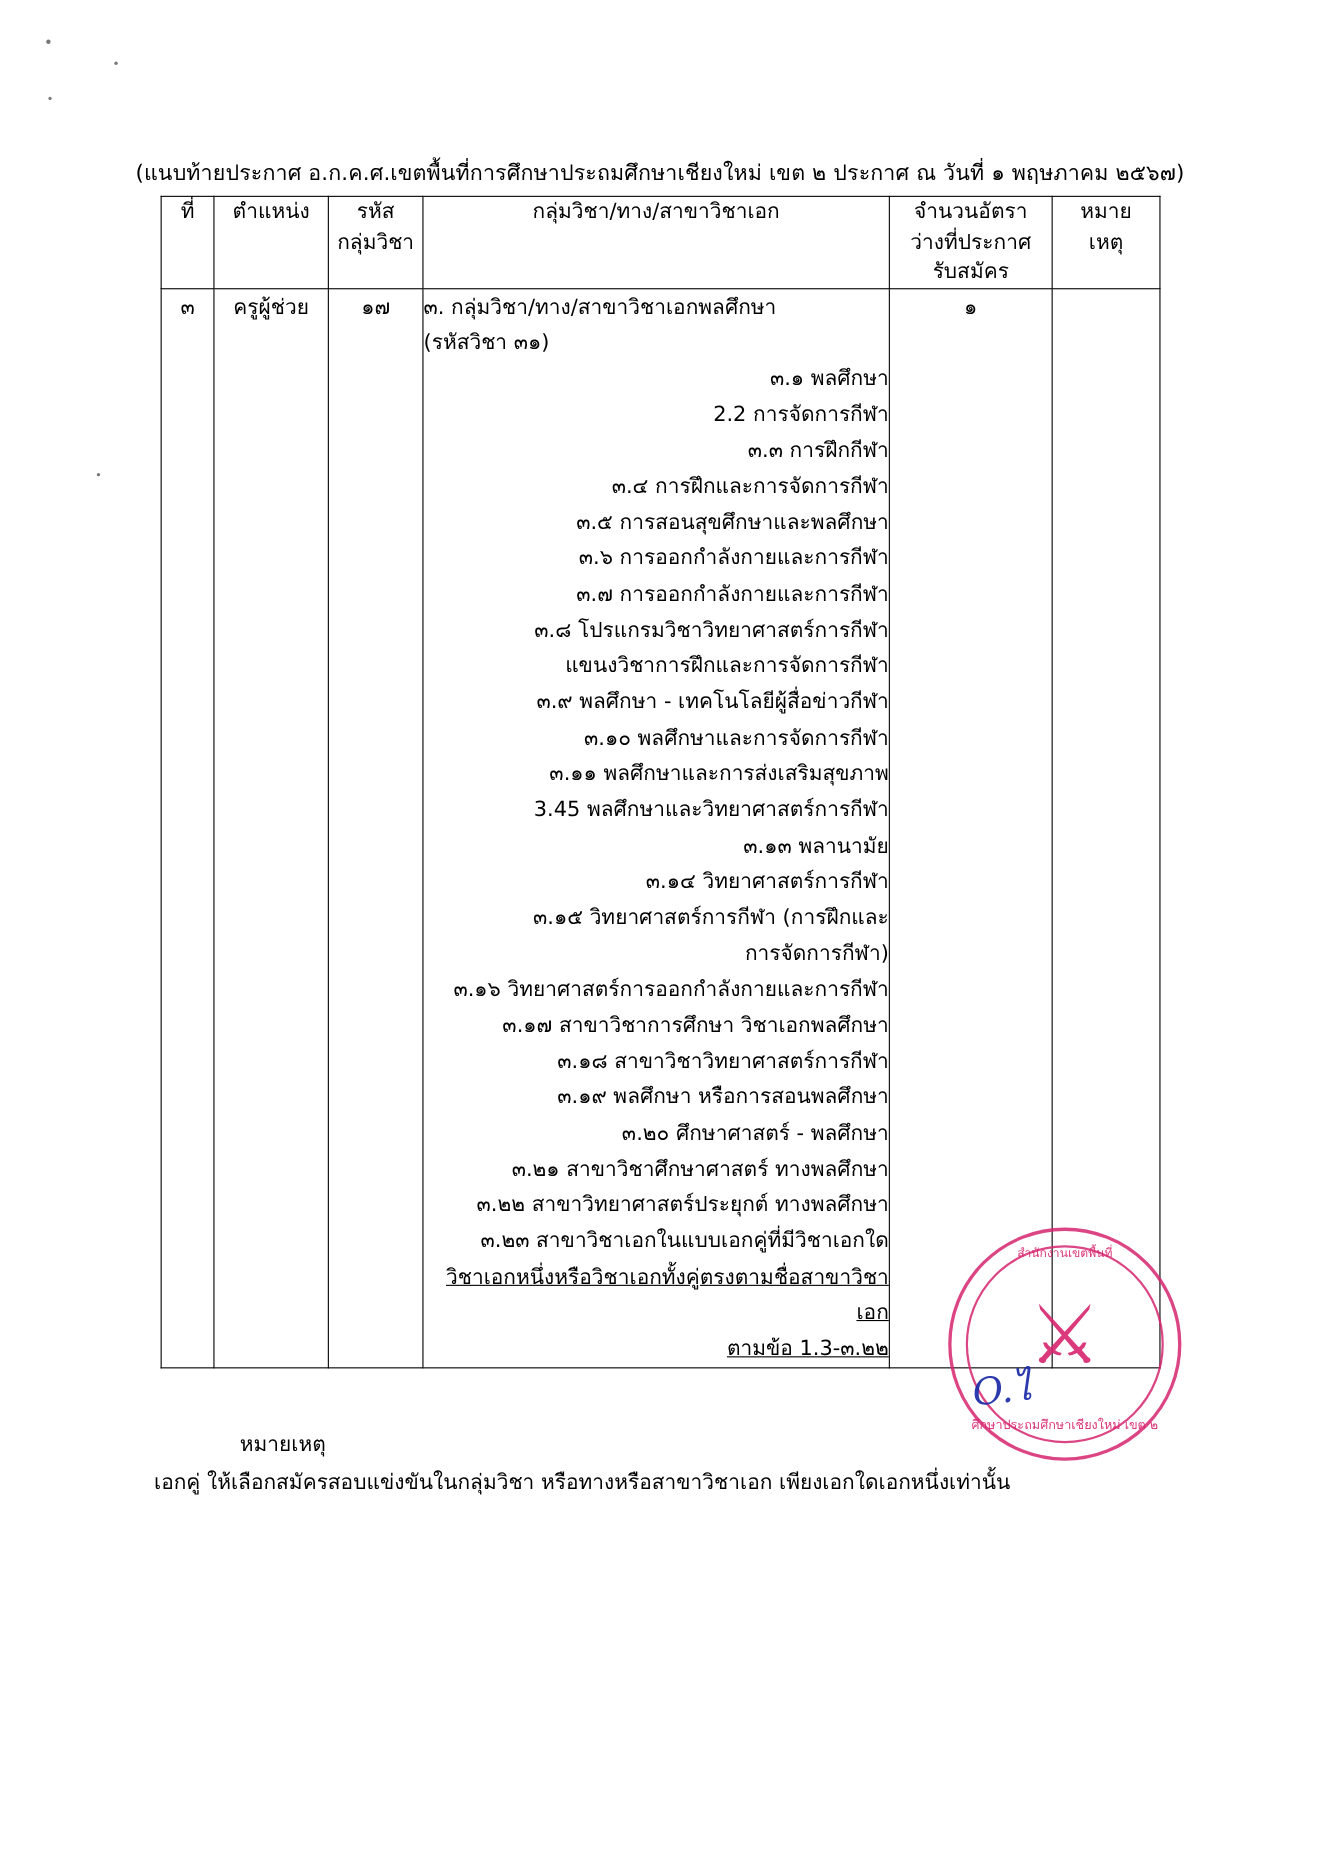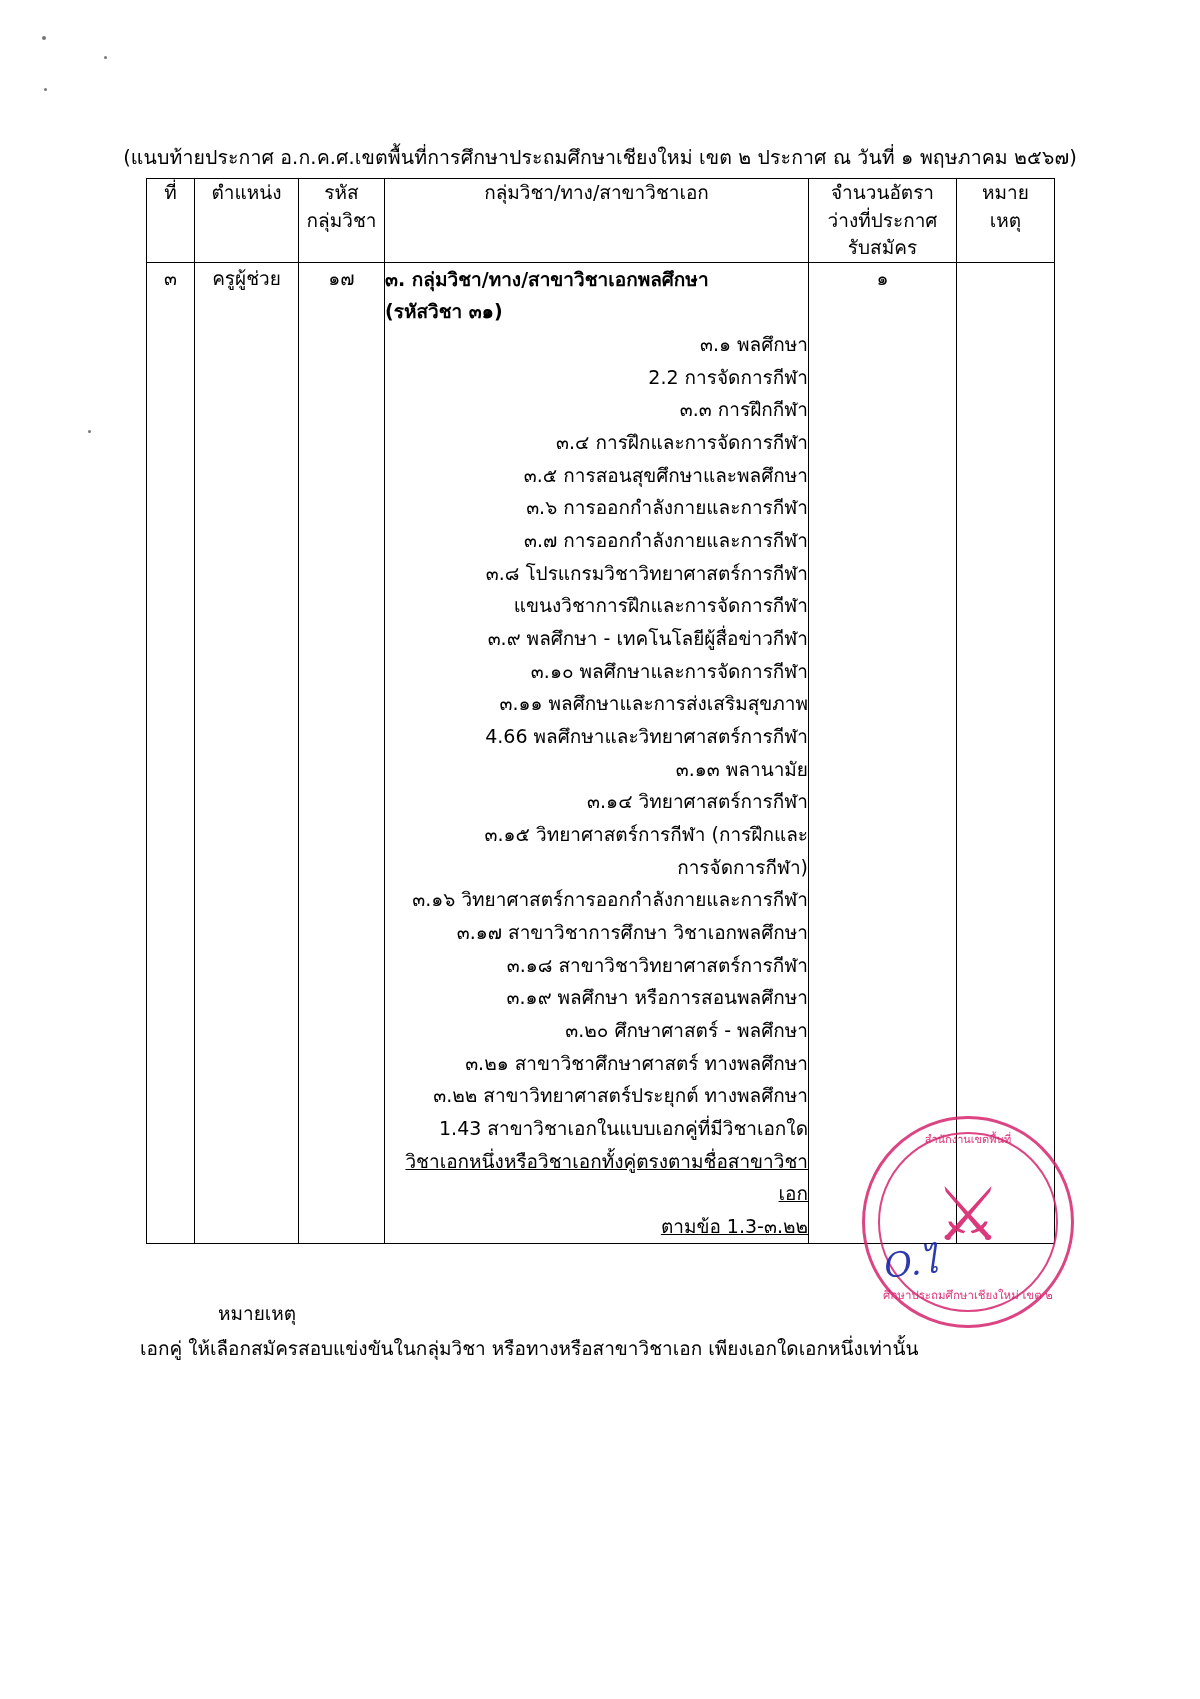--- a/index.html
+++ b/index.html
@@ -75,21 +75,21 @@
     text-align: center;
     font-size: 19px;
     padding-top: 16px;
   }
   .cell-subject {
     padding: 14px 6px 14px 10px;
     font-size: 19px;
     line-height: 1.72;
   }
   .subject-title {
-    font-weight: bold;
+    font-weight: normal;
   }
   .subject-title .l2 {
     display: block;
   }
   ul.items {
     list-style: none;
     margin: 0;
     padding: 0;
   }
   ul.items li {
@@ -246,33 +246,33 @@
             <li>๓.๓ การฝึกกีฬา</li>
             <li>๓.๔ การฝึกและการจัดการกีฬา</li>
             <li>๓.๕ การสอนสุขศึกษาและพลศึกษา</li>
             <li>๓.๖ การออกกำลังกายและการกีฬา</li>
             <li>๓.๗ การออกกำลังกายและการกีฬา</li>
             <li>๓.๘ โปรแกรมวิชาวิทยาศาสตร์การกีฬา</li>
             <li class="cont">แขนงวิชาการฝึกและการจัดการกีฬา</li>
             <li>๓.๙ พลศึกษา - เทคโนโลยีผู้สื่อข่าวกีฬา</li>
             <li>๓.๑๐ พลศึกษาและการจัดการกีฬา</li>
             <li>๓.๑๑ พลศึกษาและการส่งเสริมสุขภาพ</li>
-            <li>4.66 พลศึกษาและวิทยาศาสตร์การกีฬา</li>
+            <li>3.45 พลศึกษาและวิทยาศาสตร์การกีฬา</li>
             <li>๓.๑๓ พลานามัย</li>
             <li>๓.๑๔ วิทยาศาสตร์การกีฬา</li>
             <li>๓.๑๕ วิทยาศาสตร์การกีฬา (การฝึกและ</li>
             <li class="cont">การจัดการกีฬา)</li>
             <li>๓.๑๖ วิทยาศาสตร์การออกกำลังกายและการกีฬา</li>
             <li>๓.๑๗ สาขาวิชาการศึกษา วิชาเอกพลศึกษา</li>
             <li>๓.๑๘ สาขาวิชาวิทยาศาสตร์การกีฬา</li>
             <li>๓.๑๙ พลศึกษา หรือการสอนพลศึกษา</li>
             <li>๓.๒๐ ศึกษาศาสตร์ - พลศึกษา</li>
             <li>๓.๒๑ สาขาวิชาศึกษาศาสตร์ ทางพลศึกษา</li>
             <li>๓.๒๒ สาขาวิทยาศาสตร์ประยุกต์ ทางพลศึกษา</li>
-            <li>1.43 สาขาวิชาเอกในแบบเอกคู่ที่มีวิชาเอกใด</li>
+            <li>๓.๒๓ สาขาวิชาเอกในแบบเอกคู่ที่มีวิชาเอกใด</li>
             <li class="flush">วิชาเอกหนึ่งหรือวิชาเอกทั้งคู่ตรงตามชื่อสาขาวิชาเอก</li>
             <li class="flush">ตามข้อ 1.3-๓.๒๒</li>
           </ul>
         </td>
         <td class="cell-center">๑</td>
         <td class="cell-center"></td>
       </tr>
     </tbody>
   </table>
 

